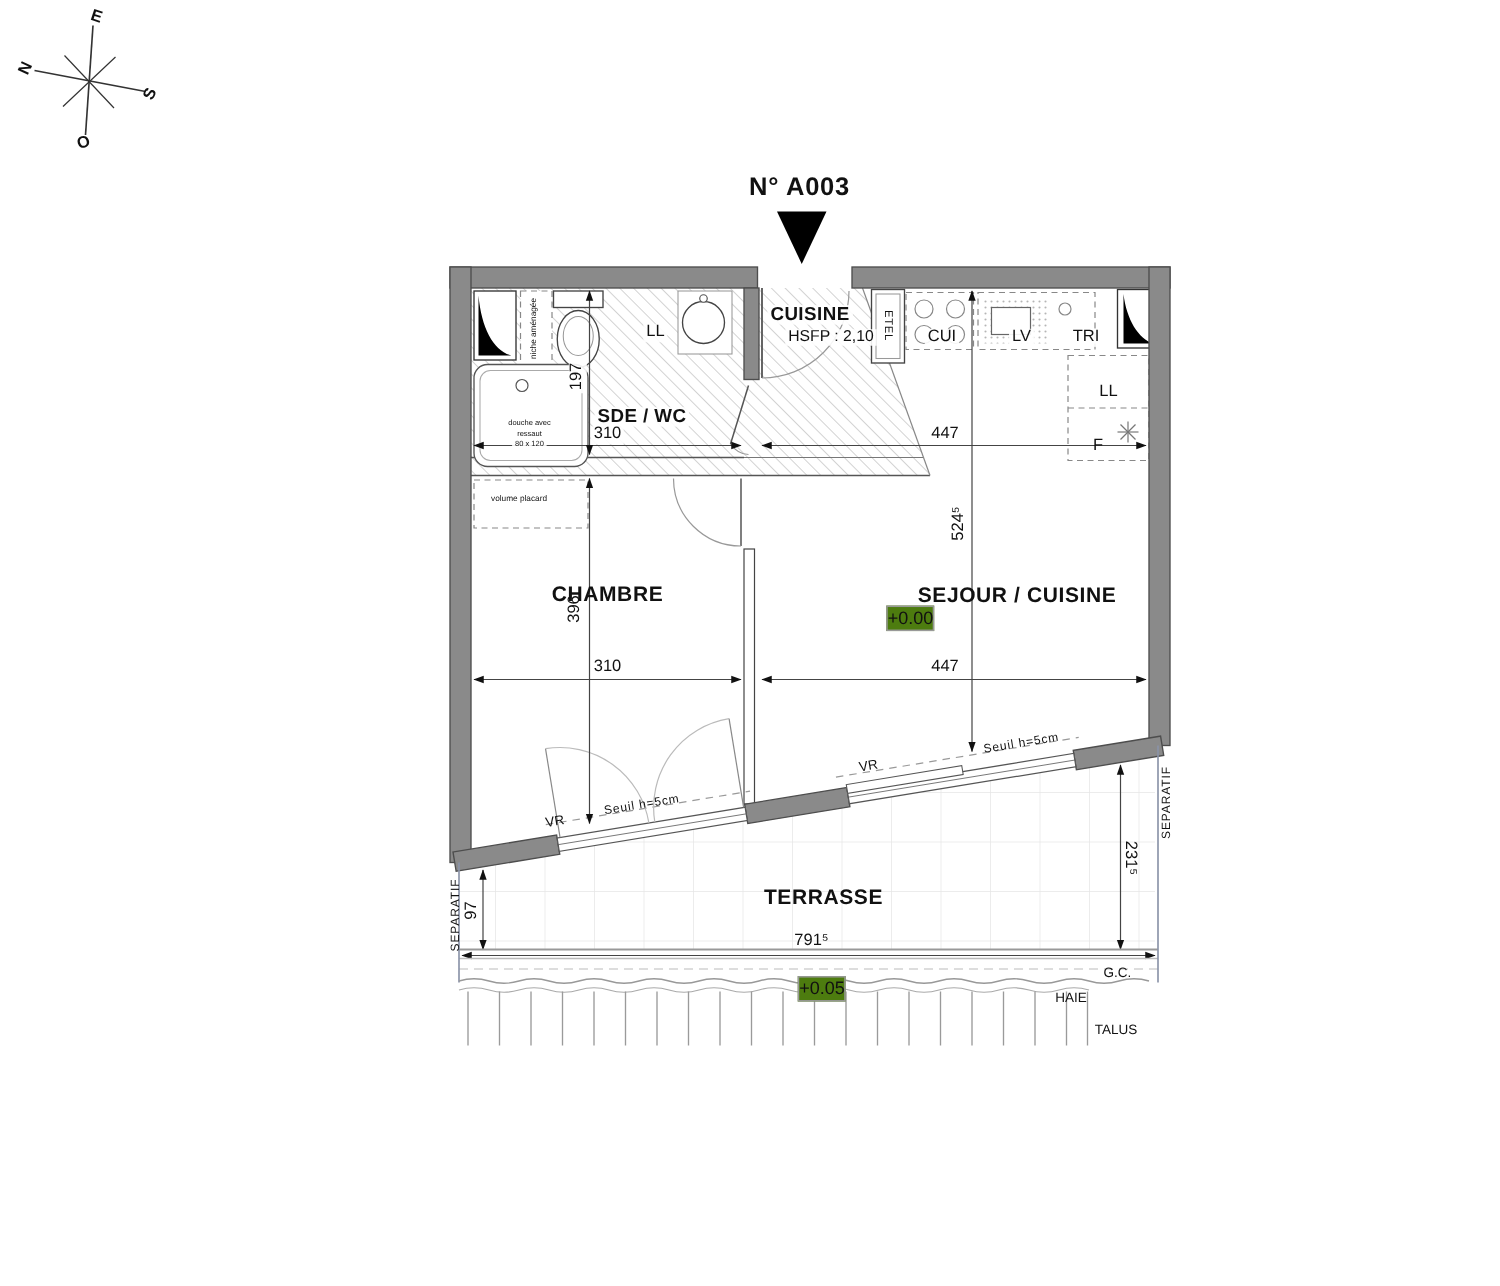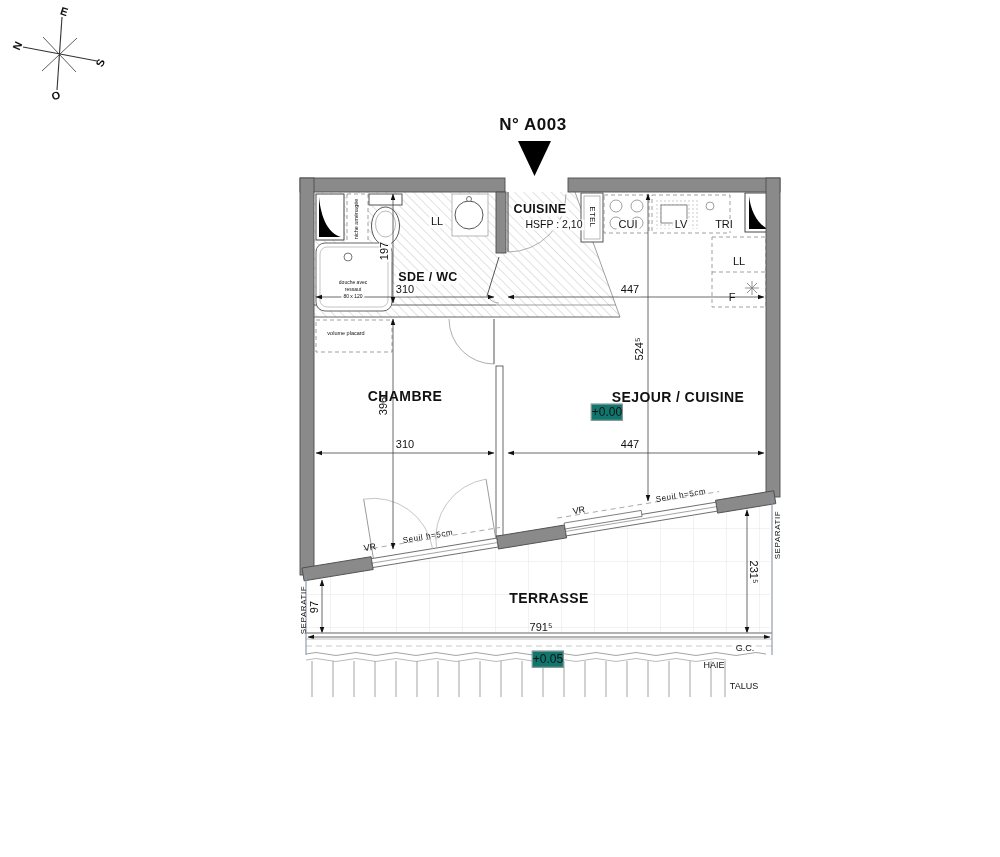--- a/index.html
+++ b/index.html
@@ -5,21 +5,21 @@
   html,body{margin:0;padding:0;background:#fff;}
   .canvas{position:relative;width:1000px;height:857px;background:#fff;overflow:hidden;
           font-family:"Liberation Sans",sans-serif;color:#111;}
   svg{position:absolute;left:0;top:0;}
   .lbl{position:absolute;transform:translate(-50%,-50%);white-space:nowrap;color:#111;
        line-height:1.05;text-align:center;}
   .halo{background:rgba(255,255,255,0.9);padding:0 2px;}
   .rotccw{transform:translate(-50%,-50%) rotate(-90deg);}
   .rotcw{transform:translate(-50%,-50%) rotate(90deg);}
   .rotslant{transform:translate(-50%,-50%) rotate(-9.3deg);}
-  .boxed{border:1px solid #999;background:#0f766e;padding:1px 0;}
+  .boxed{border:1px solid #999;background:#4d7c0f;padding:1px 0;}
   .f17b{font-size:17px;font-weight:bold;letter-spacing:.5px;}
   .f13b{font-size:14px;font-weight:bold;letter-spacing:.4px;}
   .f12b{font-size:12.5px;font-weight:bold;letter-spacing:.3px;}
   .f12{font-size:12px;}
   .f11{font-size:11px;}
   .f10{font-size:10.5px;margin-left:12px;}
   .f9{font-size:9px;}
   .f8{font-size:11px;}
   .f8s{font-size:8px;letter-spacing:.6px;}
   .f7{font-size:7.5px;letter-spacing:.5px;}

